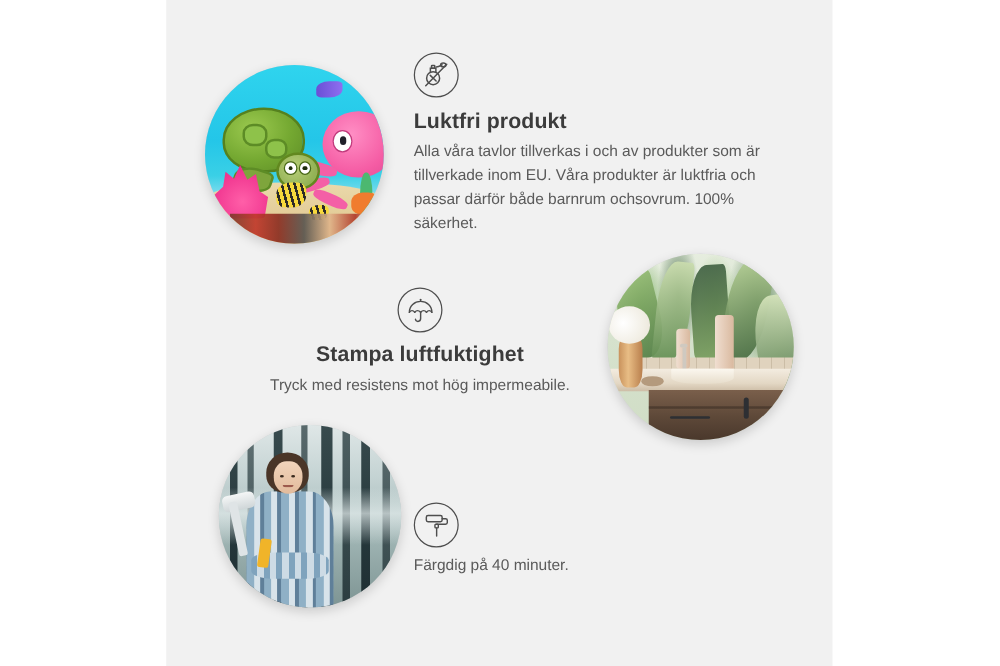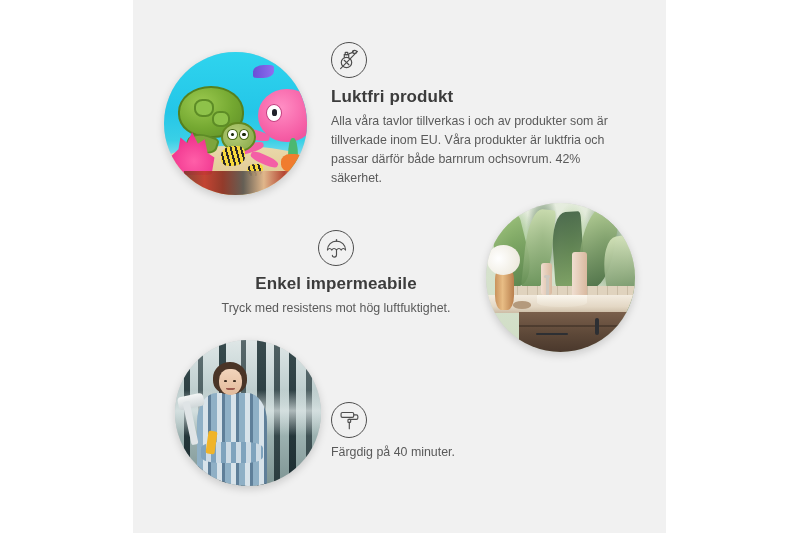--- a/index.html
+++ b/index.html
@@ -359,37 +359,37 @@
         <circle cx="9.5" cy="14.5" r="5.2"></circle>
         <path d="M7.3 9.6 L7.3 6.6 L11.7 6.6 L11.7 9.8"></path>
         <rect x="8.2" y="4.3" width="2.6" height="2.3" rx="0.5"></rect>
         <path d="M12 5.6 C14 5.6 15.6 4.4 16.6 3.8"></path>
         <ellipse cx="17.6" cy="3.9" rx="2.1" ry="1.5"></ellipse>
         <path d="M7.2 12.3 L11.9 16.8"></path>
         <path d="M3.6 20.6 L20.4 3.4"></path>
       </svg>
     </div>
     <h3>Luktfri produkt</h3>
-    <p>Alla våra tavlor tillverkas i och av produkter som är tillverkade inom EU. Våra produkter är luktfria och passar därför både barnrum ochsovrum. 42% säkerhet.</p>
+    <p>Alla våra tavlor tillverkas i och av produkter som är tillverkade inom EU. Våra produkter är luktfria och passar därför både barnrum ochsovrum. 100% säkerhet.</p>
   </div>
 
   <div class="feature" id="feature-water">
     <div class="icon-circle">
       <svg width="23" height="23" viewBox="0 0 24 24" fill="none" stroke="#4e4e4e" stroke-width="1.2" stroke-linecap="round" stroke-linejoin="round">
         <path d="M2.6 13.4 C2.6 8.2 6.8 4.3 12 4.3 C17.2 4.3 21.4 8.2 21.4 13.4"></path>
         <path d="M2.6 13.4 C4 11.5 5.6 11.5 7.1 13.4"></path>
         <path d="M7.1 13.4 C8.5 11.5 10.2 11.5 12 13.4"></path>
         <path d="M12 13.4 C13.7 11.5 15.4 11.5 16.9 13.4"></path>
         <path d="M16.9 13.4 C18.3 11.5 20 11.5 21.4 13.4"></path>
         <path d="M12 4.3 L12 2.6"></path>
         <path d="M12 13.4 L12 18.6 C12 20.1 10.9 21 9.7 21 C8.6 21 7.7 20.2 7.7 19.2"></path>
       </svg>
     </div>
-    <h3>Enkel impermeabile</h3>
-    <p>Tryck med resistens mot hög luftfuktighet.</p>
+    <h3>Stampa luftfuktighet</h3>
+    <p>Tryck med resistens mot hög impermeabile.</p>
   </div>
 
   <div class="feature" id="feature-mount">
     <div class="icon-circle">
       <svg width="23" height="23" viewBox="0 0 24 24" fill="none" stroke="#4e4e4e" stroke-width="1.2" stroke-linecap="round" stroke-linejoin="round">
         <rect x="3.2" y="3.6" width="13.2" height="5.2" rx="1.4"></rect>
         <path d="M16.4 6.2 L19.2 6.2 C20.1 6.2 20.7 6.8 20.7 7.6 L20.7 9.4 C20.7 10.2 20.1 10.8 19.2 10.8 L11.8 10.8"></path>
         <rect x="10.4" y="10.8" width="2.8" height="3.1" rx="0.7"></rect>
         <path d="M11.8 13.9 L11.8 20.6"></path>
       </svg>

